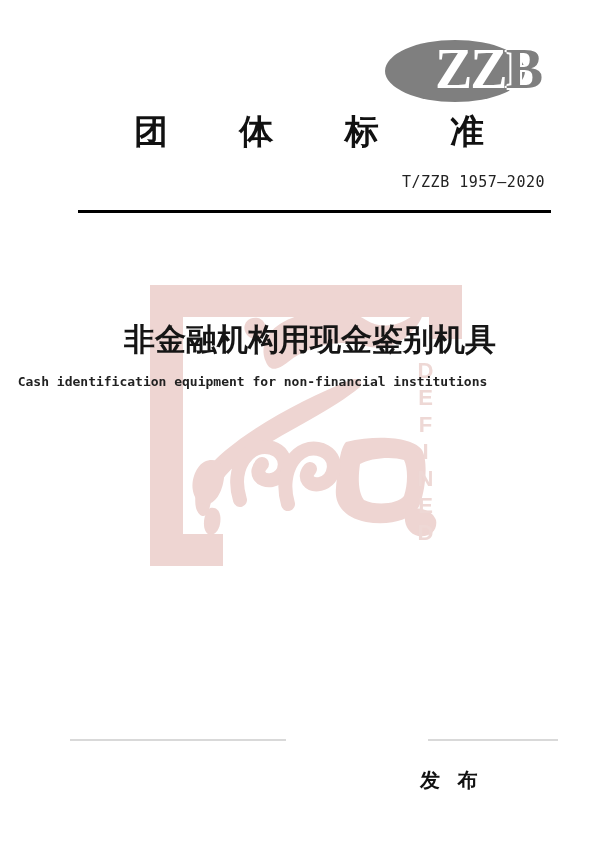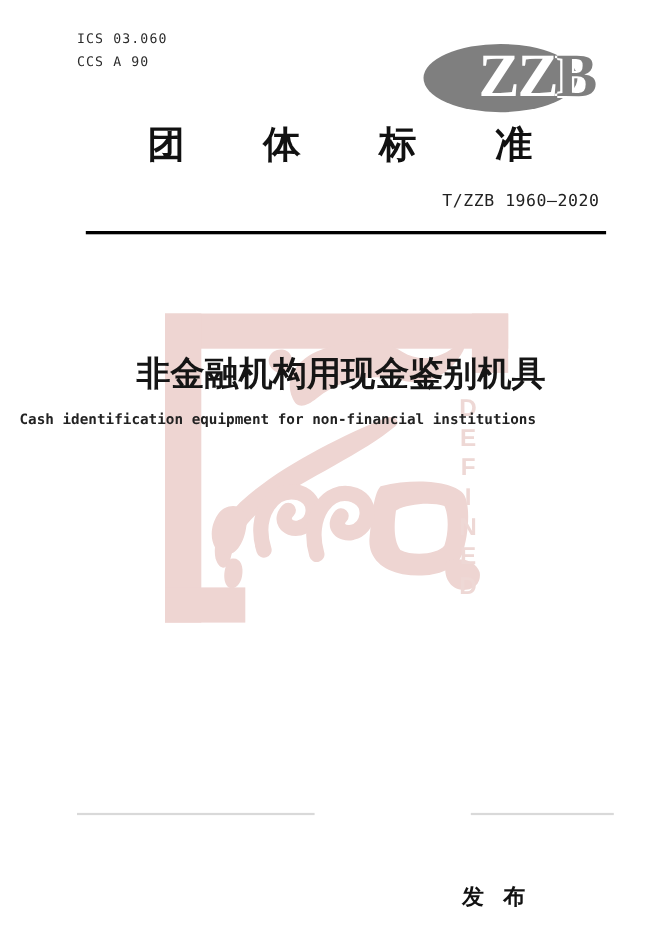--- a/index.html
+++ b/index.html
@@ -43,46 +43,42 @@
               font-family:"DejaVu Sans Mono", monospace; font-size:13px; font-weight:700;
               color:#222; z-index:3; }
   
   .date-left  { position:absolute; left:70px;  top:719px; font-size:15px; letter-spacing:1.5px; z-index:3; }
   .date-right { position:absolute; right:55px; top:719px; font-size:15px; letter-spacing:1.5px; z-index:3; }
   .date-ul { position:absolute; top:739px; height:2px; background:#d9d9d9; z-index:3; }
   .ul-left  { left:70px;  width:216px; }
   .ul-right { left:428px; width:130px; }
   .publisher { position:absolute; left:150px; top:767px; font-size:20px; font-weight:700;
                letter-spacing:4px; color:#111; z-index:3; }
-  .publish-label { position:absolute; left:420px; top:802px; font-size:20px; font-weight:700;
+  .publish-label { position:absolute; left:420px; top:767px; font-size:20px; font-weight:700;
                    letter-spacing:6px; color:#111; z-index:3; }
 </style>
 </head>
 <body>
 
 <div class="page">
 
-  <div class="meta">
-    <div>ICS 03.060</div>
-    <div>CCS A 90</div>
-  </div>
 
   <div class="logo">
     <div class="oval"></div>
     <div class="zzb"><span class="zz">ZZ</span><span class="b">B</span></div>
   </div>
 
   <div class="doc-type">
     <span>团</span>
     <span>体</span>
     <span>标</span>
     <span>准</span>
   </div>
 
-  <div class="std-no">T/ZZB 1960—2020</div>
+  <div class="std-no">T/ZZB 1957—2020</div>
 
   <div class="rule"></div>
 
   <div class="wm-bar" style="left:150px; top:285px; width:312px; height:32px; background:#eed5d2;"></div>
   <div class="wm-bar" style="left:150px; top:285px; width:33px; height:281px; background:#eed5d2;"></div>
   <div class="wm-bar" style="left:150px; top:534px; width:73px; height:32px; background:#eed5d2;"></div>
   <div class="wm-bar" style="left:429px; top:285px; width:33px; height:54px; background:#eed5d2;"></div>
 
   <svg class="wm" style="left:170px; top:292px;" width="280" height="250" viewBox="0 0 280 250">
     <g fill="#eed5d2">

